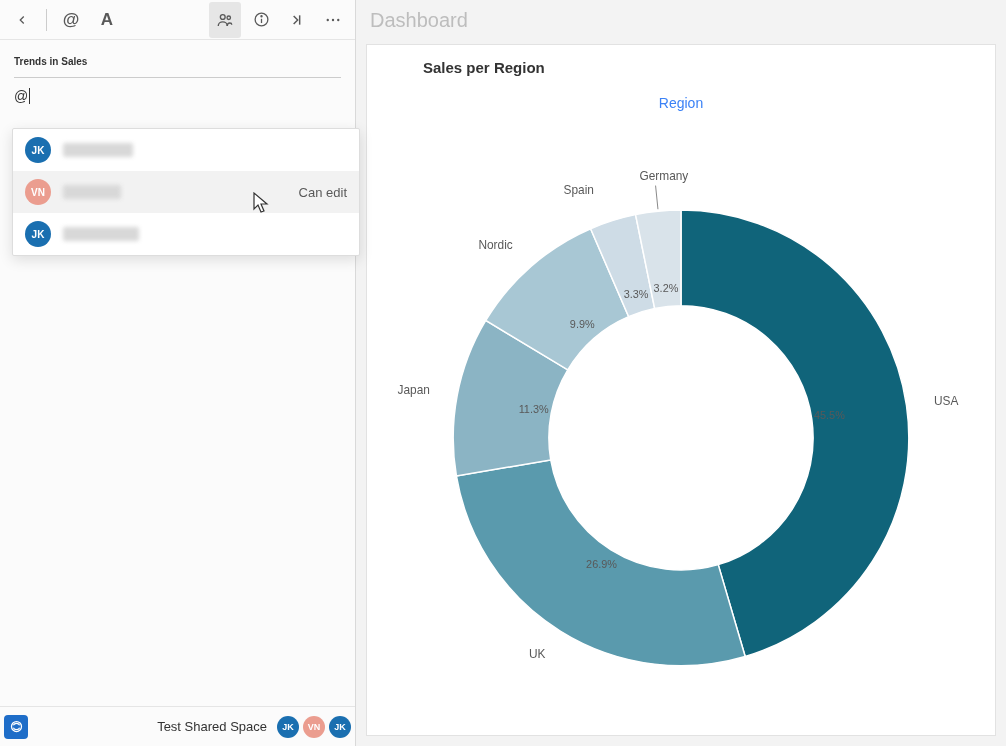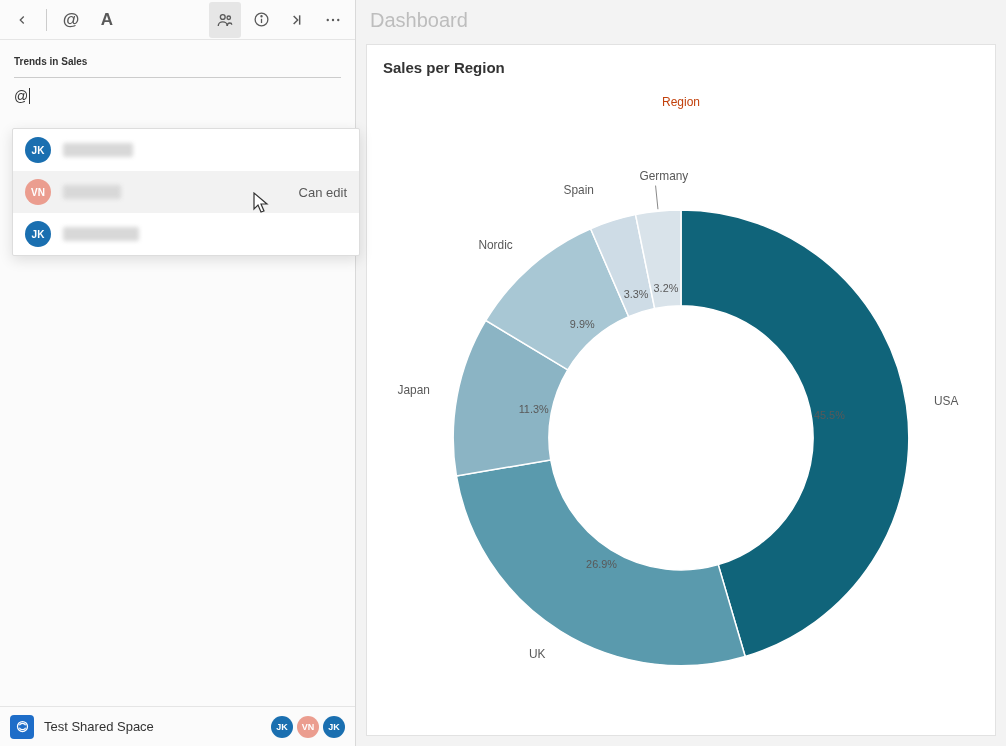--- a/index.html
+++ b/index.html
@@ -118,23 +118,24 @@
     z-index: 30;
     pointer-events: none;
   }
 
   
   .sidebar-footer {
     height: 40px;
     border-top: 1px solid #e5e5e5;
     display: flex;
     align-items: center;
-    padding: 0 10px;
+    padding: 0 4px;
     gap: 10px;
     background: #fbfbfb;
+    text-align: right;
   }
   .space-icon {
     width: 24px; height: 24px;
     border-radius: 4px;
     background: #1e6dc8;
     display: flex; align-items: center; justify-content: center;
   }
   .space-name { font-size: 13px; color: #333; flex: 1; }
   .footer-avatars { display: flex; gap: 4px; }
   .footer-avatars .avatar { width: 22px; height: 22px; font-size: 9px; }
@@ -153,33 +154,34 @@
     font-size: 20px;
     color: #bdbdbd;
   }
   .chart-card {
     margin: 4px 10px 10px 10px;
     flex: 1;
     background: #fff;
     border: 1px solid #e2e2e2;
     position: relative;
     overflow: hidden;
+    padding-left: 40px;
   }
   .chart-title {
     font-weight: 700;
     font-size: 15px;
     color: #333;
     padding: 14px 16px 4px 16px;
   }
   .legend-title {
     position: absolute;
     top: 50px; left: 0; right: 0;
     text-align: center;
-    font-size: 12px;
-    color: #c2410c;
+    font-size: 14px;
+    color: #3b82f6;
   }
   .chart-wrap {
     position: absolute;
     top: 66px; left: 0; right: 0; bottom: 0;
   }
   .chart-svg { width: 100%; height: 100%; }
   .slice-label { font-size: 12px; fill: #595959; }
   .pct-label { font-size: 11px; fill: #595959; }
 </style>
 </head>

